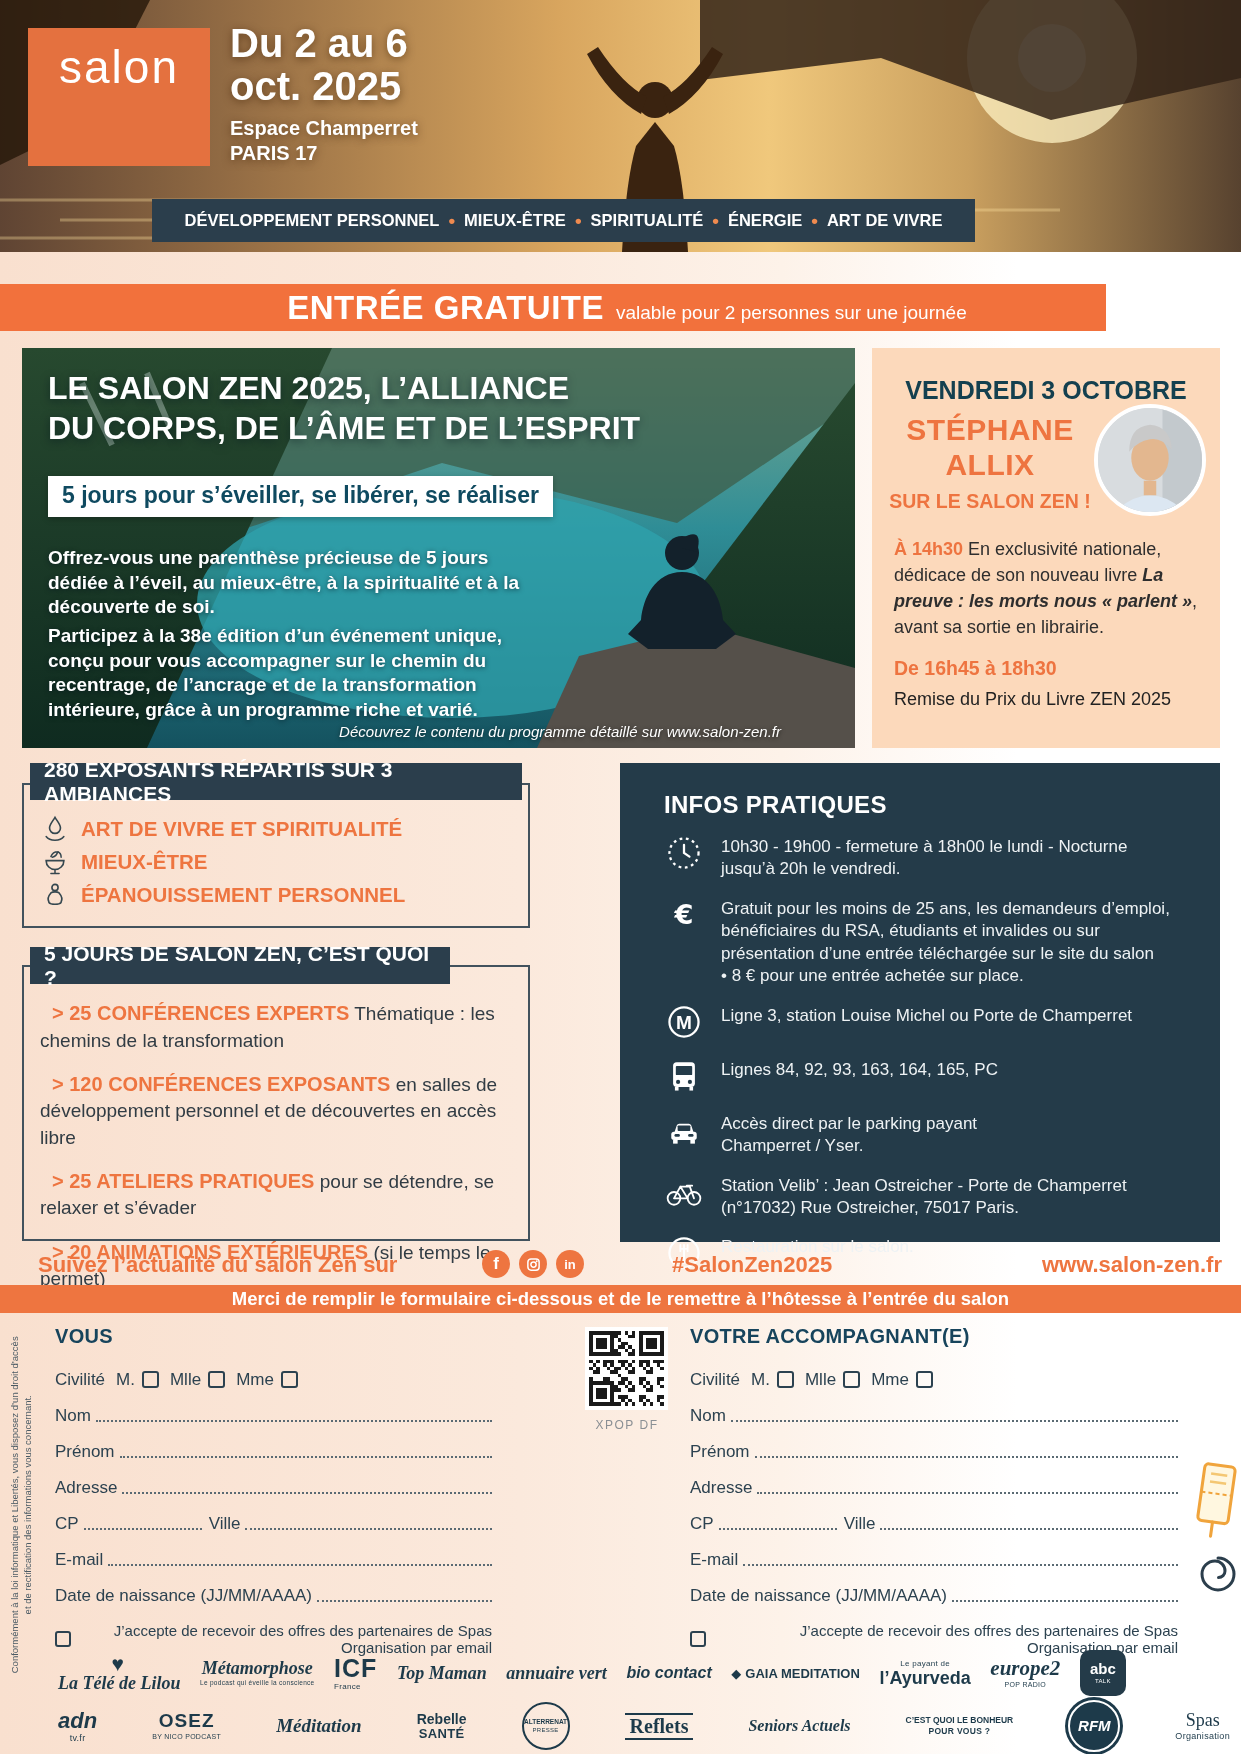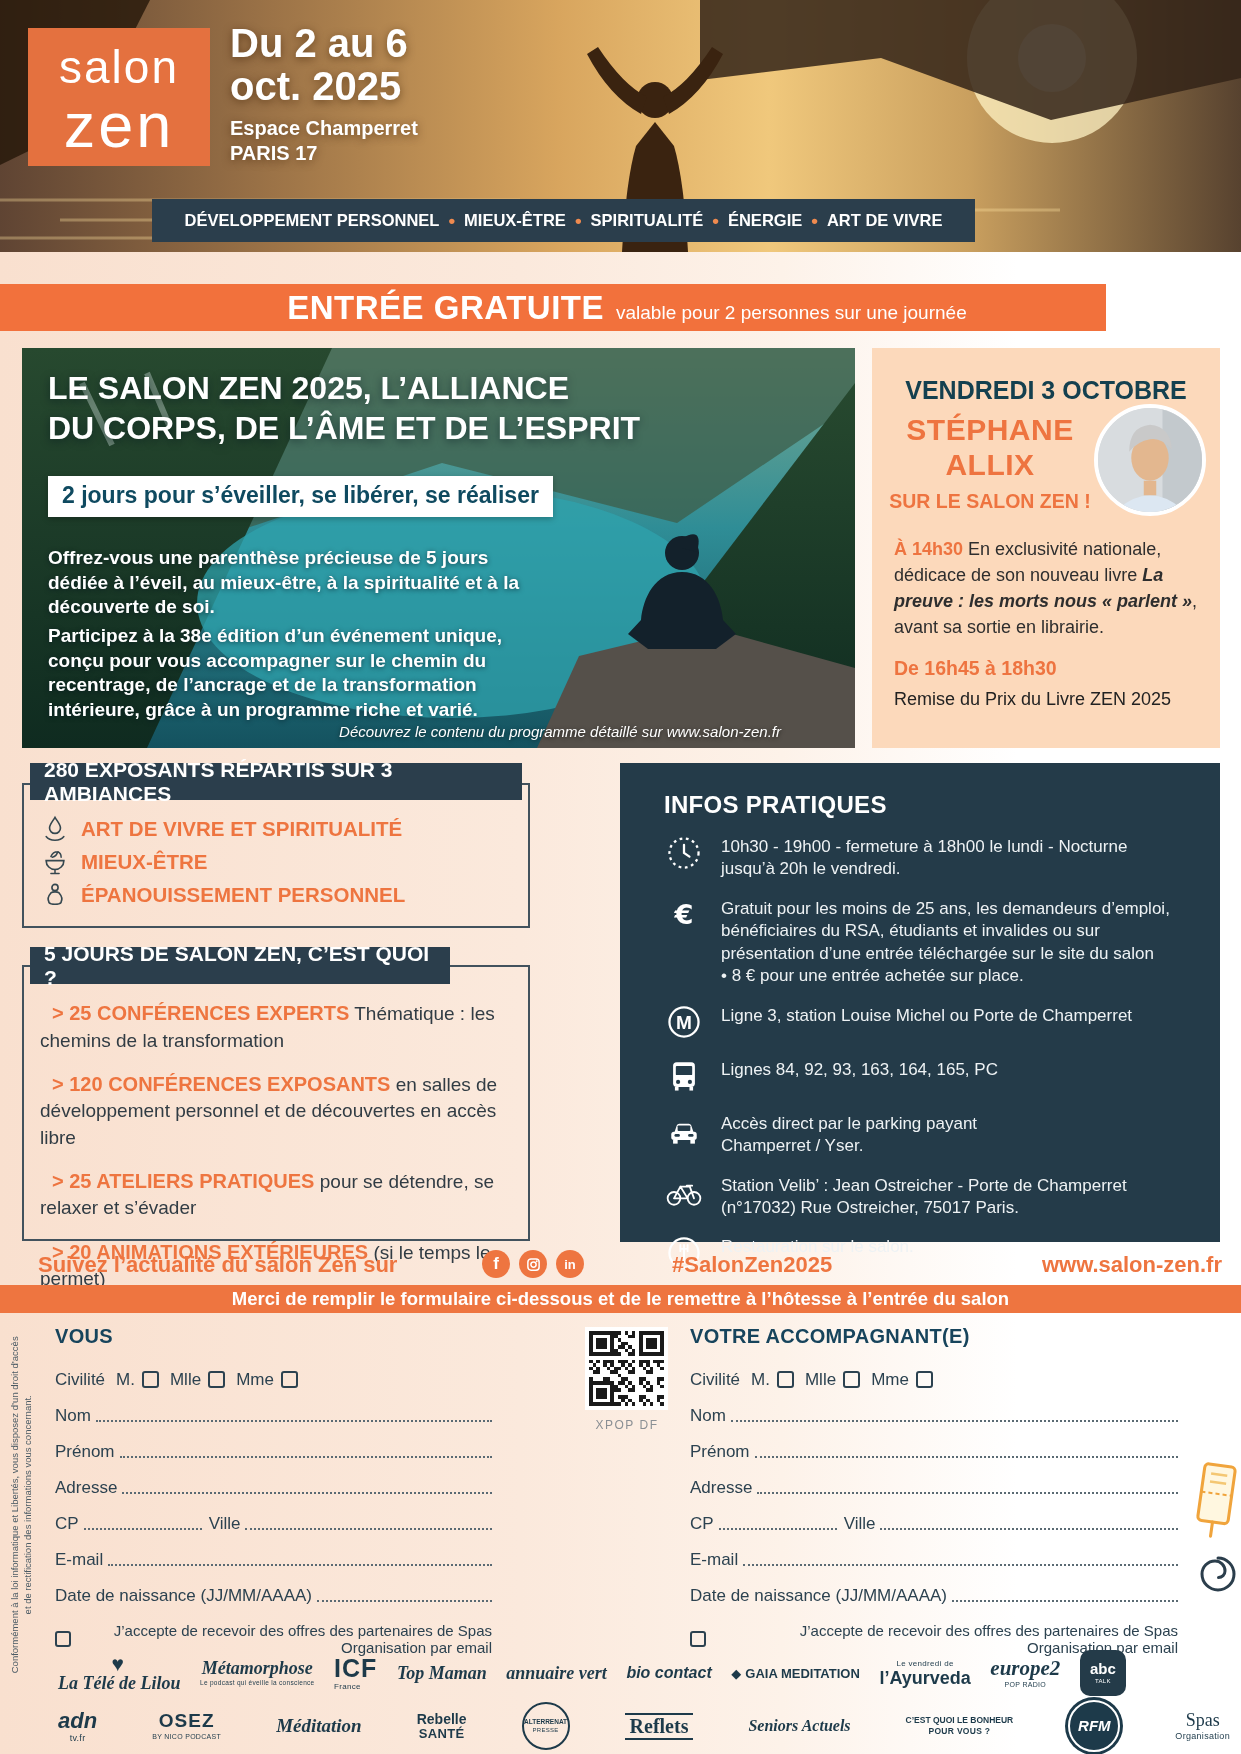--- a/index.html
+++ b/index.html
@@ -174,21 +174,20 @@
       </g>
       <g fill="#3a2310">
         <path d="M622 252q4-72 14-106l19-24 19 24q10 34 14 106z"></path>
         <circle cx="655" cy="100" r="18"></circle>
         <path d="M641 114q-32-18-54-60l11-7q25 38 49 50z"></path>
         <path d="M669 114q32-18 54-60l-11-7q-25 38-49 50z"></path>
       </g>
     </svg>
     <div class="logo">
       <div class="l1">salon</div>
-      <div class="l2">zen</div>
     </div>
     <div class="dateblk">
       <div class="d1">Du 2 au 6</div>
       <div class="d2">oct. 2025</div>
       <div class="v1">Espace Champerret</div>
       <div class="v2">PARIS 17</div>
     </div>
     <div class="themes">
         <span>DÉVELOPPEMENT PERSONNEL</span>
         <span class="dot">•</span>
@@ -233,21 +232,21 @@
         <circle cx="660" cy="205" r="17"></circle>
         <path d="M660 190q22-12 15 14l-15-4z"></path>
         <path d="M660 224c-27 0-39 26-41 48l-13 14h108l-13-14c-2-22-14-48-41-48z"></path>
         <path d="M606 286h108l-20 15h-68z"></path>
       </g>
     </svg>
     <div class="hero-title">
       <div>LE SALON ZEN 2025, L’ALLIANCE</div>
       <div>DU CORPS, DE L’ÂME ET DE L’ESPRIT</div>
     </div>
-    <div class="tagline">2 jours pour s’éveiller, se libérer, se réaliser</div>
+    <div class="tagline">5 jours pour s’éveiller, se libérer, se réaliser</div>
     <p class="hero-p hp1">Offrez-vous une parenthèse précieuse de 5 jours dédiée à l’éveil, au mieux-être, à la spiritualité et à la découverte de soi.</p>
     <p class="hero-p hp2">Participez à la 38e édition d’un événement unique, conçu pour vous accompagner sur le chemin du recentrage, de l’ancrage et de la transformation intérieure, grâce à un programme riche et varié.</p>
     <div class="hero-note">Découvrez le contenu du programme détaillé sur www.salon-zen.fr</div>
   </div>
 
   <div class="friday">
     <div class="fr-head">VENDREDI 3 OCTOBRE</div>
     <div class="guest">
       <div class="n">STÉPHANE</div>
       <div class="n">ALLIX</div>
@@ -738,21 +737,21 @@
       </div>
       <div class="partner p-annuaire p-script">
         <span class="pl">annuaire vert</span>
       </div>
       <div class="partner p-bio">
         <span class="pl">bio contact</span>
       </div>
       <div class="partner p-gaia"><span class="gd">◆</span><span class="pl">GAIA MEDITATION</span></div>
       <div class="partner p-ayur p-subtop">
         <span class="pl">l’Ayurveda</span>
-        <span class="ps">Le vendredi de</span>
+        <span class="ps">Le payant de</span>
       </div>
       <div class="partner p-europe">
         <span class="pl">europe2</span>
         <span class="ps">POP RADIO</span>
       </div>
       <div class="partner p-abc">
         <span class="pl">abc</span>
         <span class="ps">TALK</span>
       </div>
     </div>

